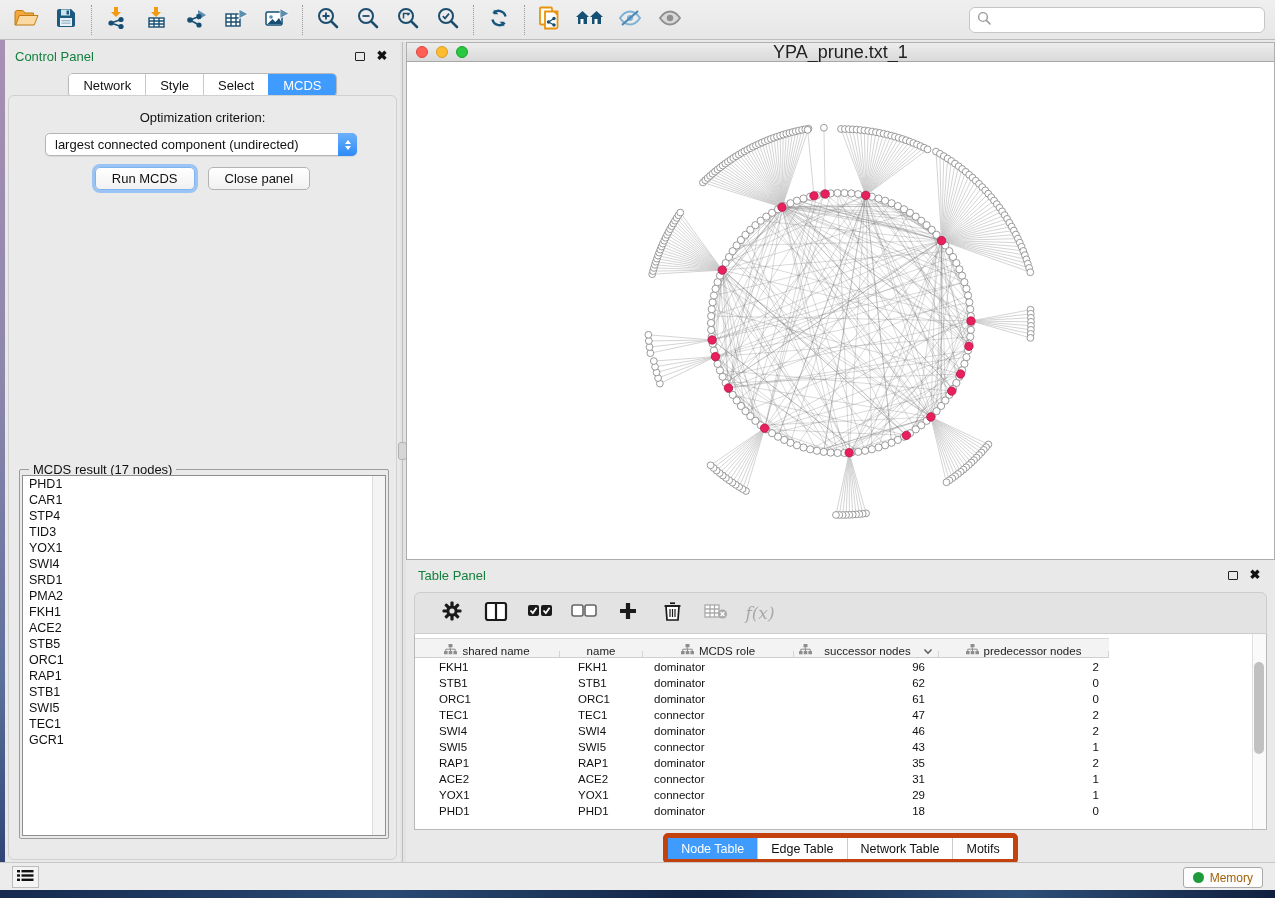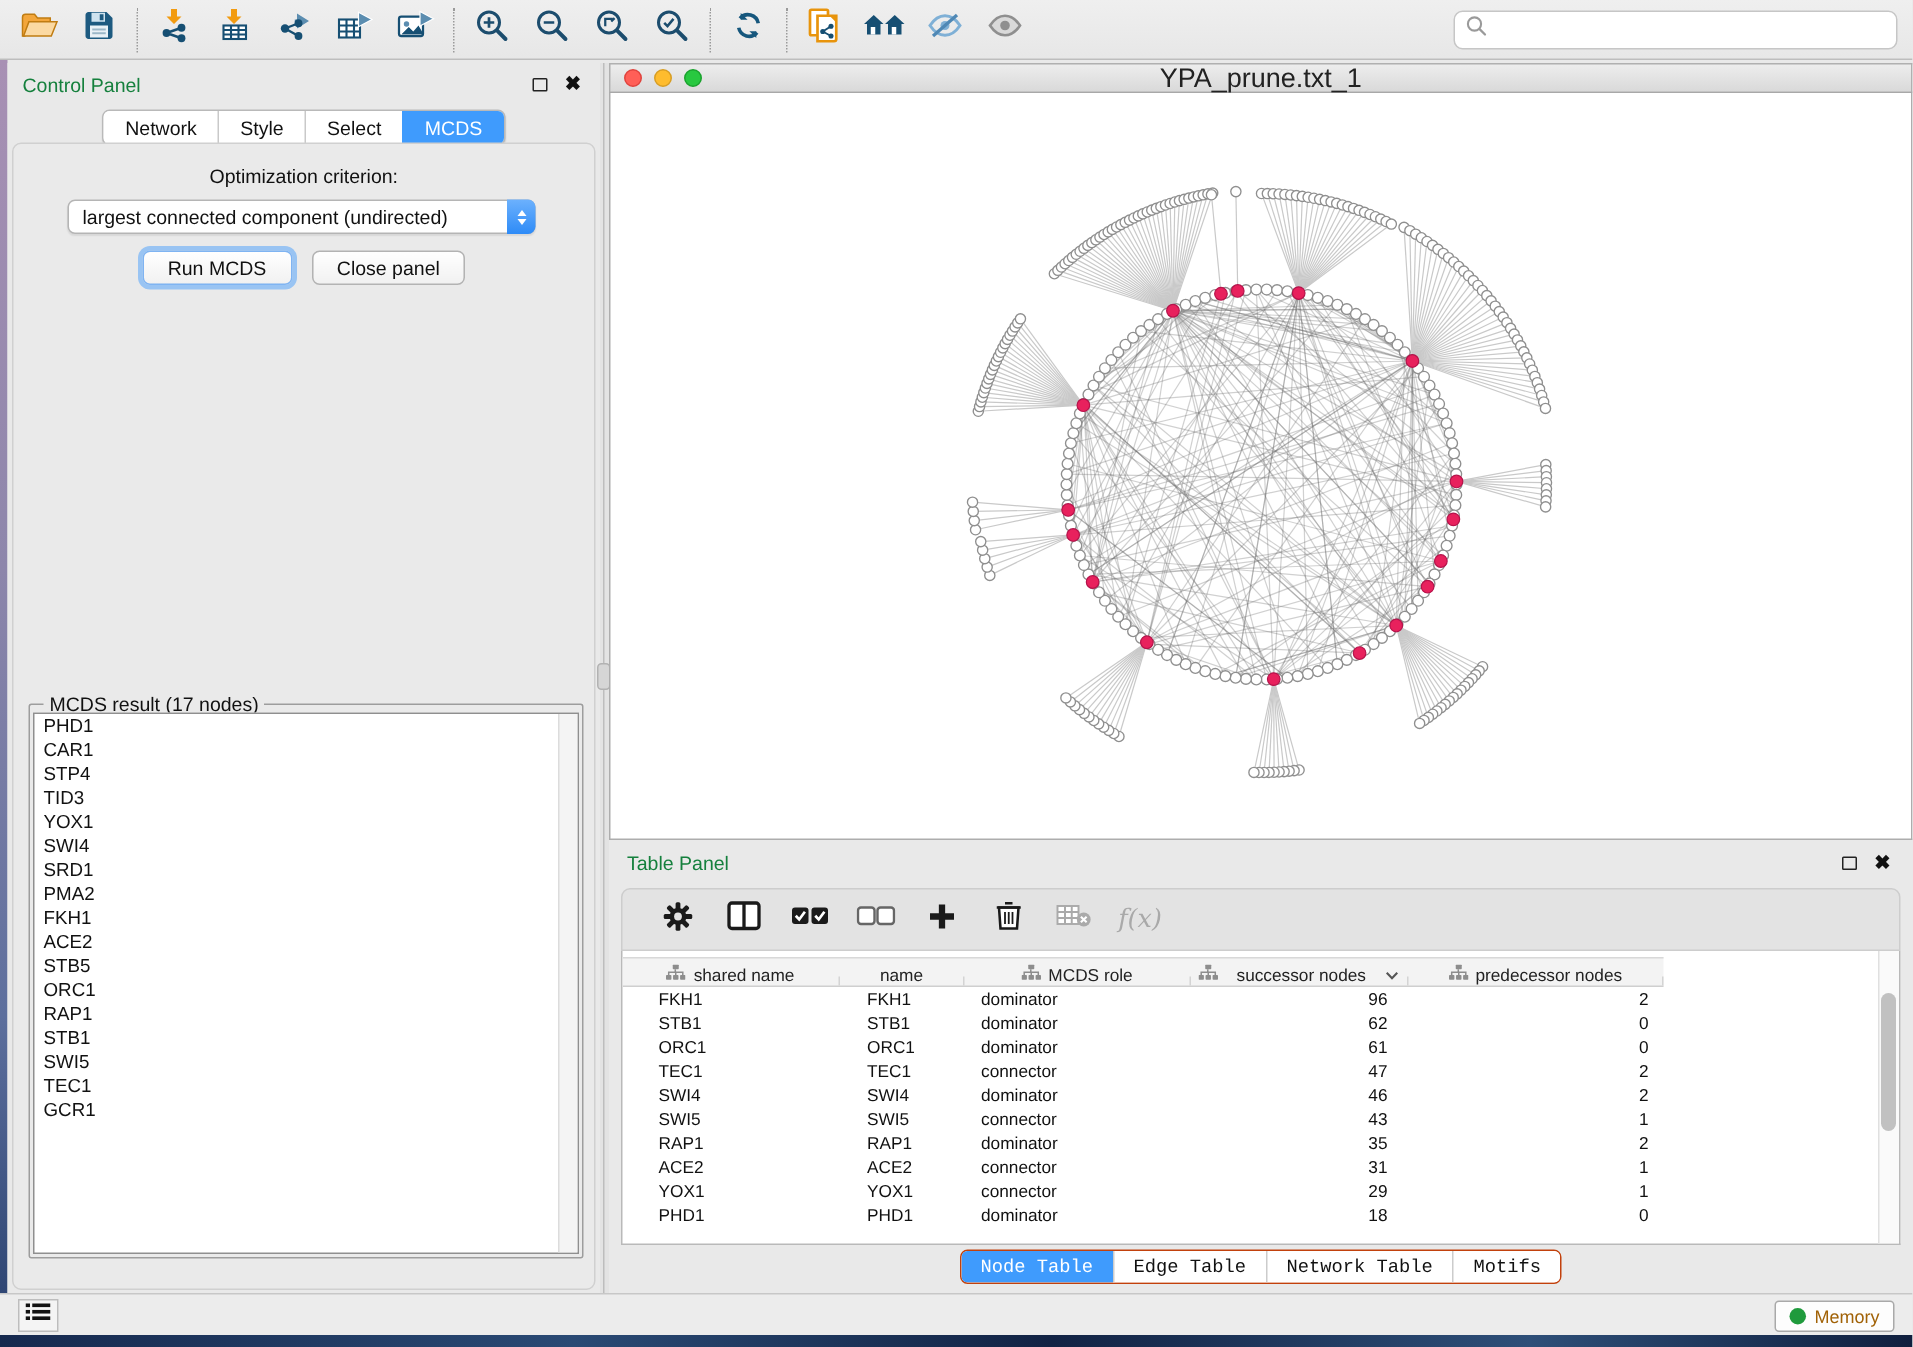--- a/index.html
+++ b/index.html
@@ -92,21 +92,21 @@
   .tbl-wrap { position:absolute; left:8px; top:72px; width:853px; height:196px; background:#fff; border:1px solid #b9b9b9; border-top:none; overflow:hidden; }
   .tbl-header { position:absolute; left:0; top:4px; height:20px; display:flex; background:#f3f3f3; border-top:1px solid #d8d8d8; border-bottom:1px solid #cfcfcf; }
   .th { display:flex; align-items:flex-end; justify-content:center; gap:5px; font-size:11.5px; color:#222; border-right:1px solid #d4d4d4; position:relative;margin-top:12px; }
   .tbl-rows { position:absolute; left:0; top:25px; right:0; }
   .tr { display:flex; height:16px; align-items:center; }
   .td { font-size:11.5px; color:#111; white-space:nowrap; }
   .tbl-scroll { position:absolute; right:0; top:0; bottom:0; width:14px; background:#fafafa; border-left:1px solid #e0e0e0; }
   .tbl-thumb { position:absolute; right:2px; top:28px; width:10px; height:92px; background:#c1c1c1; border-radius:5px; }
 
   .tp-tabs { position:absolute; left:0; top:271px; width:100%; display:flex; justify-content:center; }
-  .tp-seg { display:flex; border:1px solid #c2410c; border-radius:5px; overflow:hidden; background:#fff;font-family:Liberation Mono, monospace; }
+  .tp-seg { display:flex; border:5px solid #c2410c; border-radius:5px; overflow:hidden; background:#fff; }
   .tp-tab { height:21px; padding:0 13px; display:flex; align-items:center; font-size:12.5px; color:#111; background:#fff; border-left:1px solid #ccc; }
   .tp-tab:first-child { border-left:none; }
   .tp-tab.active { background:#3f9bfd; color:#fff; border-left-color:#3f9bfd; }
 
   
   .statusbar { position:absolute; left:0; top:862px; width:1275px; height:28px; background:#ececec; border-top:1px solid #c7c7c7; }
   .list-btn { position:absolute; left:12px; top:3px; width:27px; height:22px; background:#f4f4f4; border:1px solid #bdbdbd; display:flex; align-items:center; justify-content:center; }
   .memory-btn { position:absolute; right:12px; top:4px; height:21px; padding:0 9px; background:#fdfdfd; border:1px solid #a9a9a9; border-radius:3px; display:flex; align-items:center; gap:6px; }
   .memory-dot { width:11px; height:11px; border-radius:50%; background:#1f9a3c; }
   .memory-btn span { font-size:12px; color:#a16207; }

